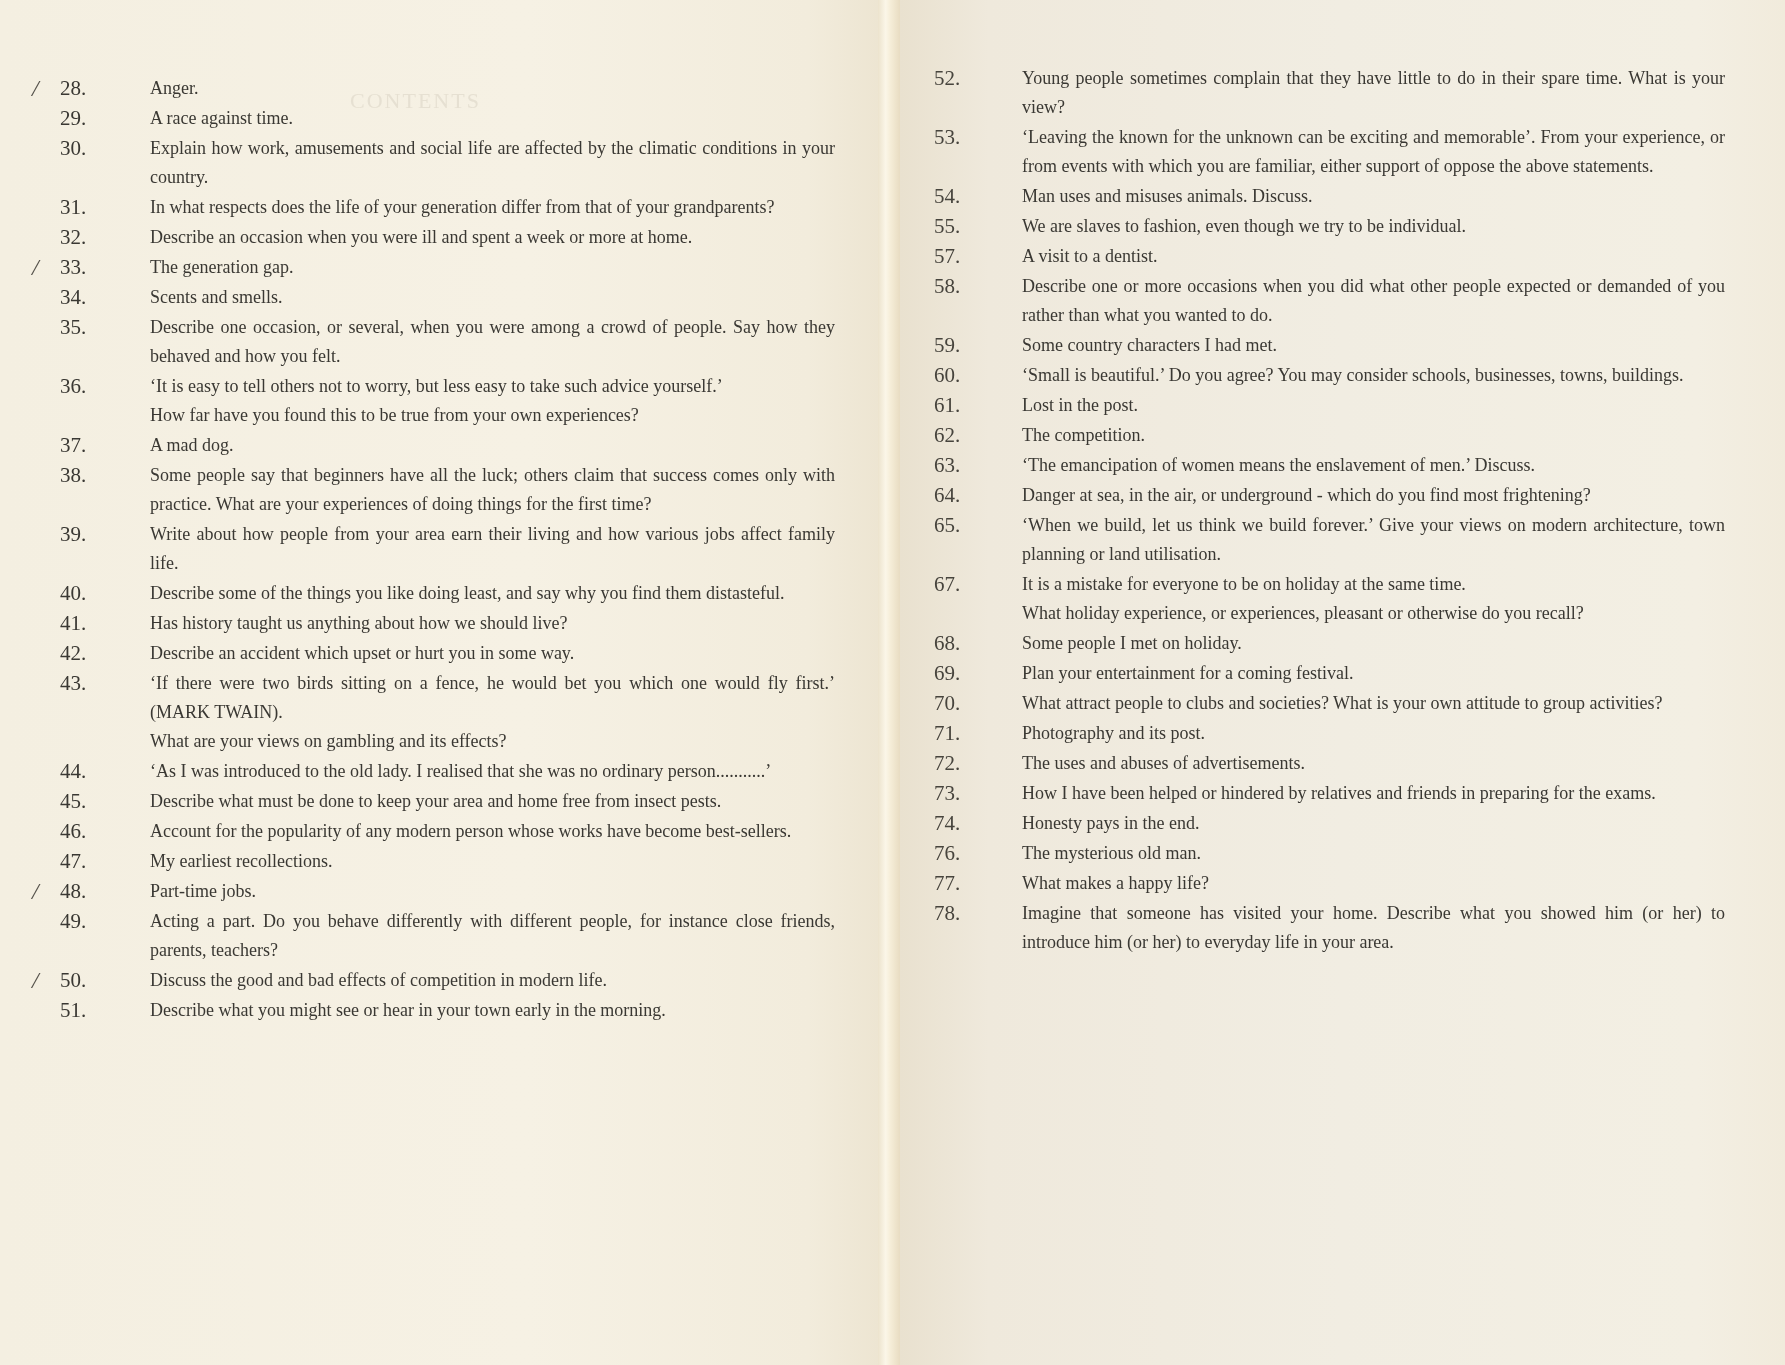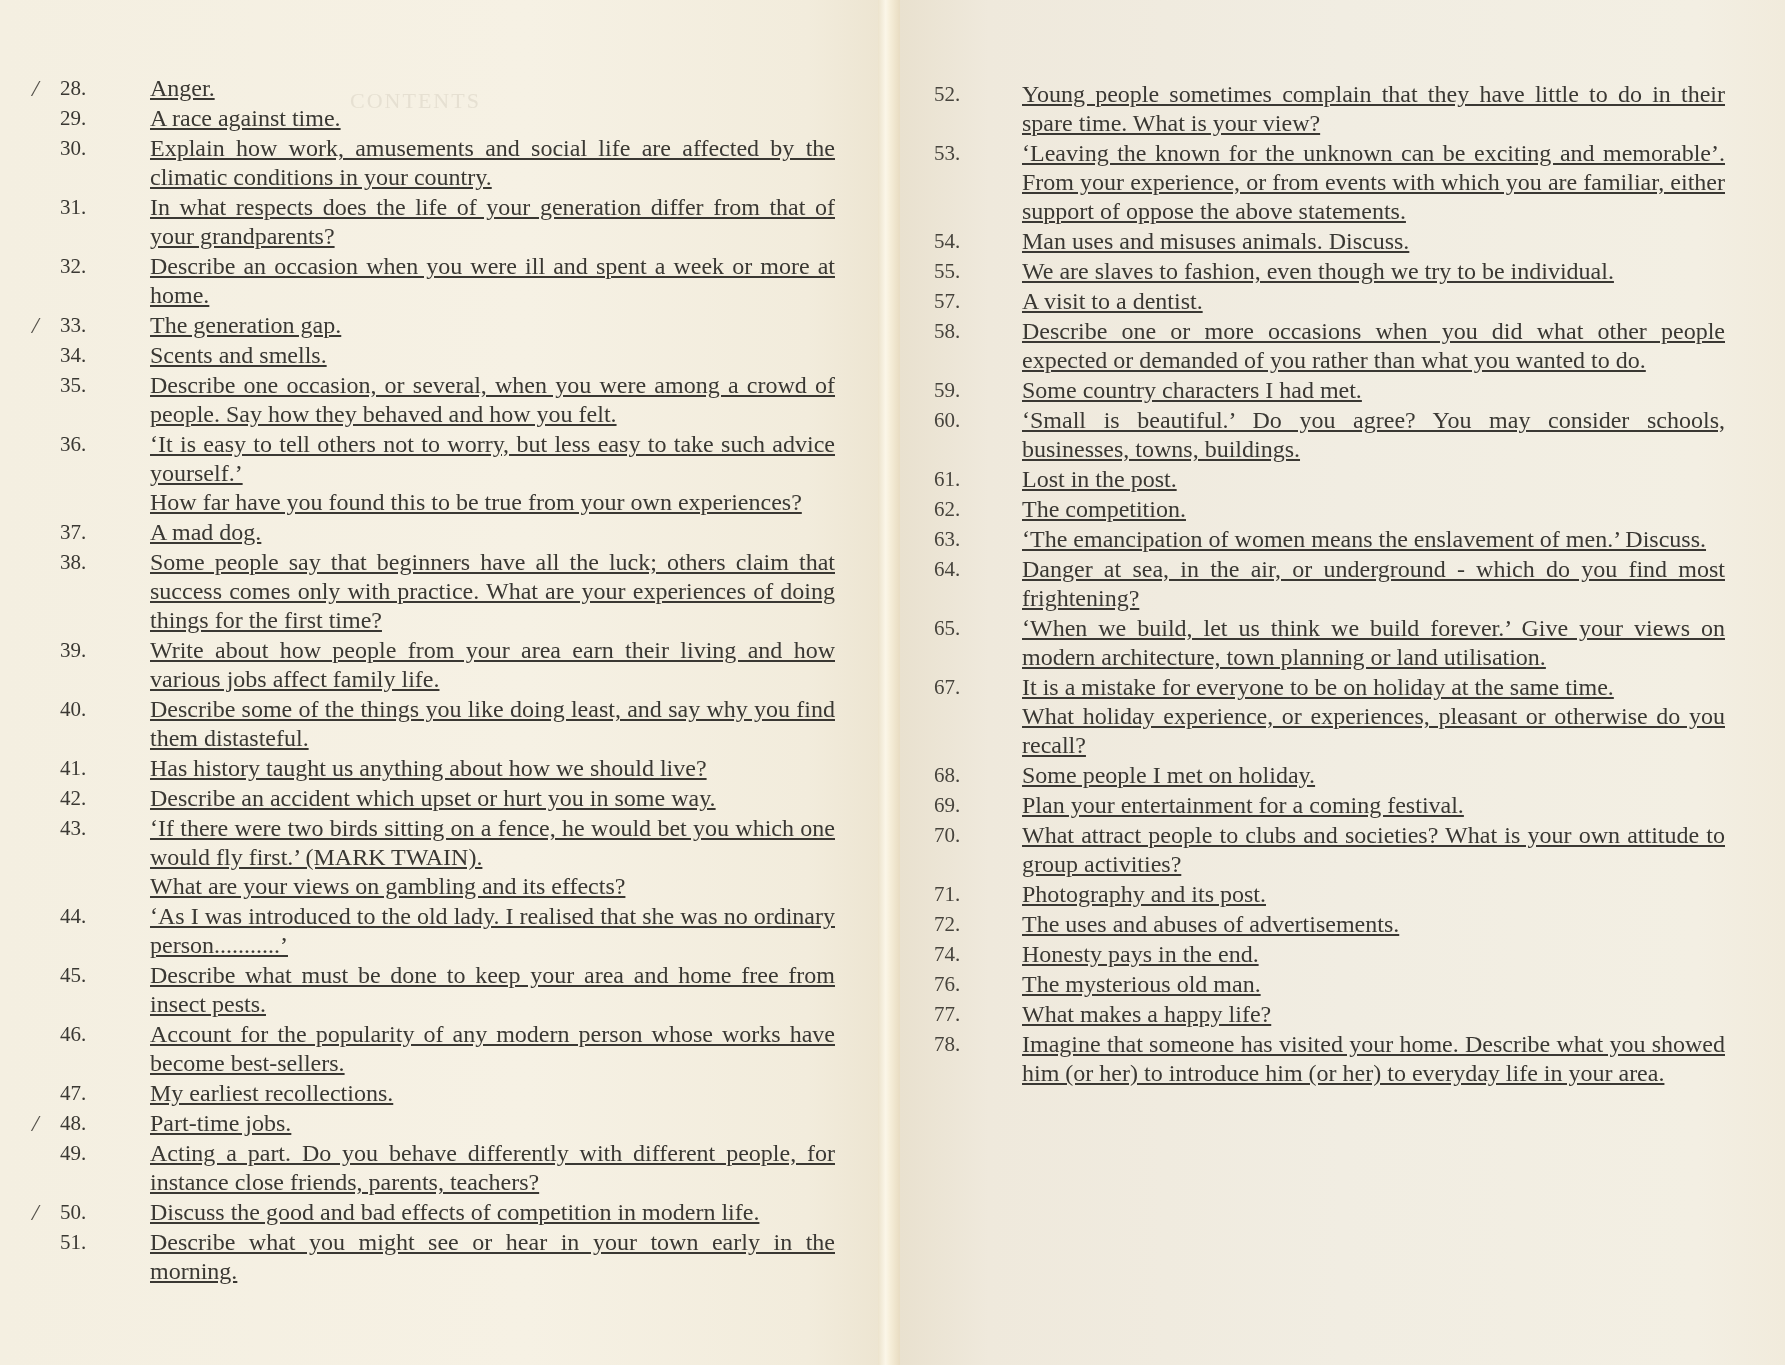--- a/index.html
+++ b/index.html
@@ -22,38 +22,38 @@
   .page-right {
     width: 885px;
     background: linear-gradient(90deg, #e9e1cf 0%, #efe9dc 10%, #f1ede2 50%, #f3efe3 90%, #f1ebdc 100%);
   }
   .ghost {
     position: absolute; left: 350px; top: 88px;
     font-size: 22px; letter-spacing: 2px; color: #e6e0d2;
   }
   .list { position: absolute; margin: 0; padding: 0; list-style: none; }
   .page-left .list { left: 40px; top: 74px; width: 795px; }
-  .page-right .list { left: 30px; top: 80px; width: 795px; }
+  .page-right .list { left: 30px; top: 64px; width: 795px; }
   .item { display: flex; align-items: flex-start; }
   .page-left .item { margin-bottom: 1px; }
   .page-right .item { margin-bottom: 1px; }
   .num {
     flex: 0 0 auto; position: relative;
     font-size: 21px; line-height: 29px;
   }
   .page-left .num { width: 110px; padding-left: 20px; box-sizing: border-box; }
   .page-right .num { width: 92px; padding-left: 4px; box-sizing: border-box; color: #47443d; }
   .tick {
     position: absolute; left: -8px; top: 0;
     font-size: 24px; color: #55524b; font-style: italic;
   }
   .text {
     flex: 1 1 auto;
-    font-size: 24px; line-height: 29px;
-    text-align: justify; text-align-last: left; text-decoration: underline;
+    font-size: 18px; line-height: 29px;
+    text-align: justify; text-align-last: left;
   }
   .para { display: block; }
 </style>
 </head>
 <body>
 
 <div class="spread">
   <div class="page page-left">
     <div class="ghost">CONTENTS</div>
     <ol class="list" id="left-list">
@@ -317,20 +317,26 @@
             <span class="para">Photography and its post.</span>
           </span>
         </li>
         <li class="item">
           <span class="num"><span>72.</span></span>
           <span class="text">
             <span class="para">The uses and abuses of advertisements.</span>
           </span>
         </li>
         <li class="item">
+          <span class="num"><span>73.</span></span>
+          <span class="text">
+            <span class="para">How I have been helped or hindered by relatives and friends in preparing for the exams.</span>
+          </span>
+        </li>
+        <li class="item">
           <span class="num"><span>74.</span></span>
           <span class="text">
             <span class="para">Honesty pays in the end.</span>
           </span>
         </li>
         <li class="item">
           <span class="num"><span>76.</span></span>
           <span class="text">
             <span class="para">The mysterious old man.</span>
           </span>

